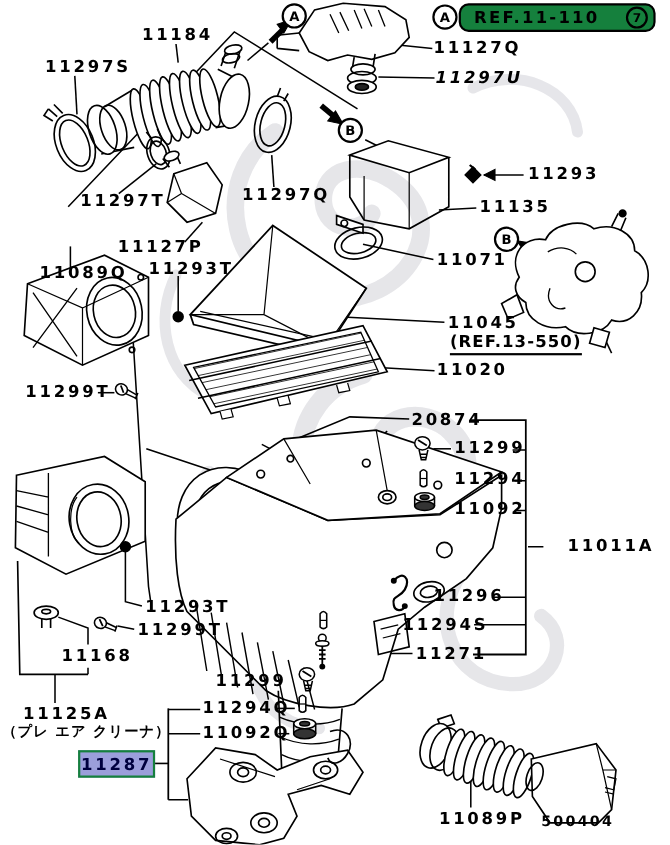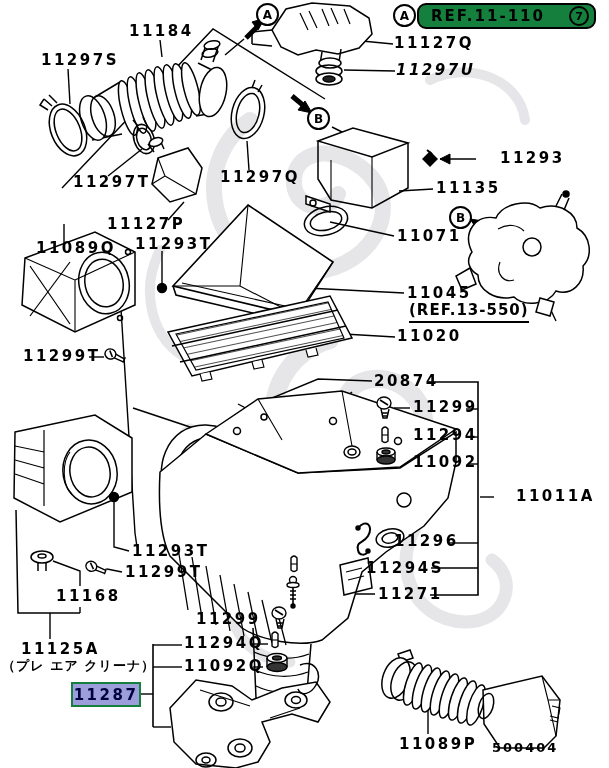--- a/index.html
+++ b/index.html
@@ -357,21 +357,21 @@
 <div class="cmark" style="left:393px;top:4px;">A</div>
 <div class="refbox">
   <span class="rtext">REF.11-110</span>
   <span class="c7">7</span>
 </div>
 
 <div class="lbl" style="left:129px;top:24px;">11184</div>
 <div class="lbl" style="left:41px;top:53px;">11297S</div>
 <div class="lbl" style="left:394px;top:36px;">11127Q</div>
 <div class="lbl" style="left:396px;top:63px;font-style:italic;">11297U</div>
-<div class="lbl" style="left:500px;top:151px;">11293</div>
+<div class="lbl" style="left:480px;top:151px;">11293</div>
 <div class="lbl" style="left:436px;top:181px;">11135</div>
 <div class="lbl" style="left:73px;top:175px;">11297T</div>
 <div class="lbl" style="left:220px;top:170px;">11297Q</div>
 <div class="lbl" style="left:36px;top:209px;margin-top:32px;">11089Q</div>
 <div class="lbl" style="left:107px;top:217px;">11127P</div>
 <div class="lbl" style="left:397px;top:229px;">11071</div>
 <div class="lbl" style="left:135px;top:237px;">11293T</div>
 <div class="lbl" style="left:407px;top:286px;">11045</div>
 <div class="lbl refnote" style="left:409px;top:303px;">(REF.13-550)</div>
 <div class="lbl" style="left:397px;top:329px;">11020</div>

